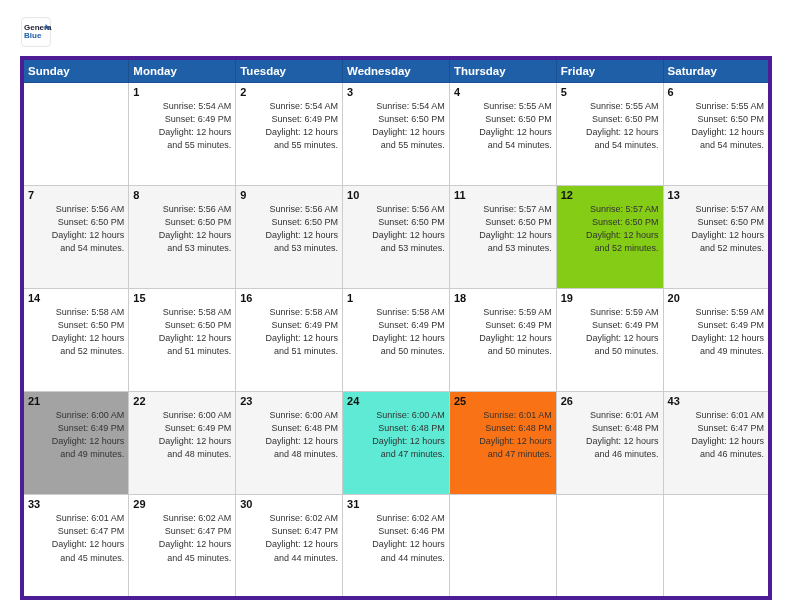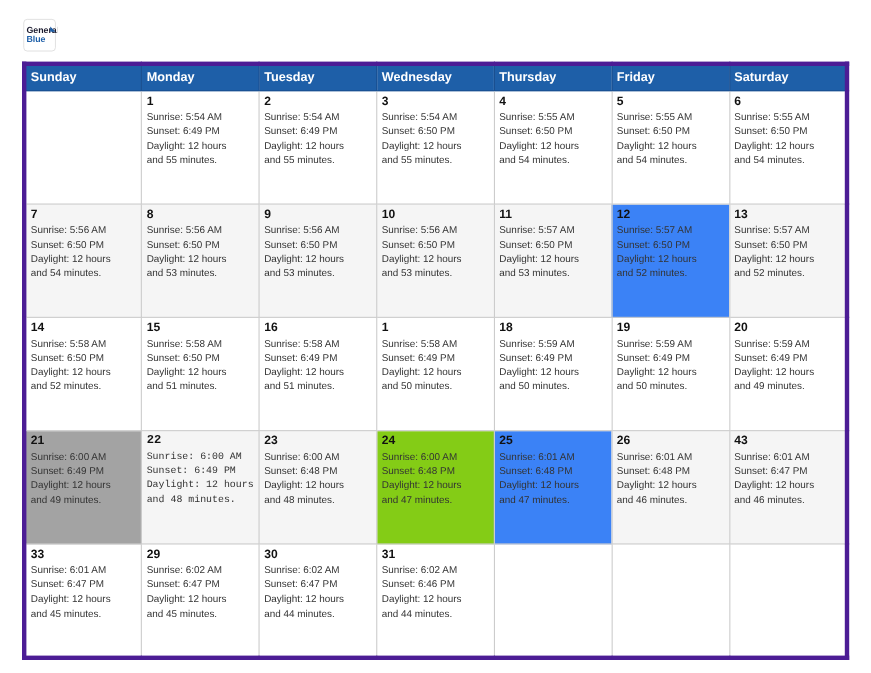--- a/index.html
+++ b/index.html
@@ -78,20 +78,21 @@
       font-size: 11px;
       font-weight: bold;
       color: #111;
       display: block;
       margin-bottom: 2px;
     }
     .day-info {
       font-size: 9px;
       color: #333;
       line-height: 1.45;
+      text-align: right;
     }
     .empty-cell {
       background: #f9f9f9;
     }
   </style>
 </head>
 <body>
 
 <div class="page">
   <div class="header">
@@ -163,21 +164,21 @@
             <div class="day-info">Sunrise: 5:56 AM<br>Sunset: 6:50 PM<br>Daylight: 12 hours<br>and 53 minutes.</div>
           </td>
           <td style="background: rgb(245, 245, 245);">
             <span class="day-num">10</span>
             <div class="day-info">Sunrise: 5:56 AM<br>Sunset: 6:50 PM<br>Daylight: 12 hours<br>and 53 minutes.</div>
           </td>
           <td style="background: rgb(245, 245, 245);">
             <span class="day-num">11</span>
             <div class="day-info">Sunrise: 5:57 AM<br>Sunset: 6:50 PM<br>Daylight: 12 hours<br>and 53 minutes.</div>
           </td>
-          <td style="background: #3b82f6;">
+          <td style="background: #84cc16;">
             <span class="day-num">12</span>
             <div class="day-info">Sunrise: 5:57 AM<br>Sunset: 6:50 PM<br>Daylight: 12 hours<br>and 52 minutes.</div>
           </td>
           <td style="background: rgb(245, 245, 245);">
             <span class="day-num">13</span>
             <div class="day-info">Sunrise: 5:57 AM<br>Sunset: 6:50 PM<br>Daylight: 12 hours<br>and 52 minutes.</div>
           </td>
         </tr>
         <tr class="week-row">
           <td>
@@ -207,33 +208,33 @@
           <td>
             <span class="day-num">20</span>
             <div class="day-info">Sunrise: 5:59 AM<br>Sunset: 6:49 PM<br>Daylight: 12 hours<br>and 49 minutes.</div>
           </td>
         </tr>
         <tr class="week-row" style="background: rgb(245, 245, 245);">
           <td style="background: #a3a3a3;">
             <span class="day-num">21</span>
             <div class="day-info">Sunrise: 6:00 AM<br>Sunset: 6:49 PM<br>Daylight: 12 hours<br>and 49 minutes.</div>
           </td>
-          <td style="background: rgb(245, 245, 245); font-family: Liberation Mono, monospace;">
+          <td style="background: rgb(245, 245, 245);">
             <span class="day-num">22</span>
             <div class="day-info">Sunrise: 6:00 AM<br>Sunset: 6:49 PM<br>Daylight: 12 hours<br>and 48 minutes.</div>
           </td>
           <td style="background: rgb(245, 245, 245);">
             <span class="day-num">23</span>
             <div class="day-info">Sunrise: 6:00 AM<br>Sunset: 6:48 PM<br>Daylight: 12 hours<br>and 48 minutes.</div>
           </td>
-          <td style="background: #84cc16;">
+          <td style="background: #5eead4;">
             <span class="day-num">24</span>
             <div class="day-info">Sunrise: 6:00 AM<br>Sunset: 6:48 PM<br>Daylight: 12 hours<br>and 47 minutes.</div>
           </td>
-          <td style="background: #3b82f6;">
+          <td style="background: #f97316;">
             <span class="day-num">25</span>
             <div class="day-info">Sunrise: 6:01 AM<br>Sunset: 6:48 PM<br>Daylight: 12 hours<br>and 47 minutes.</div>
           </td>
           <td style="background: rgb(245, 245, 245);">
             <span class="day-num">26</span>
             <div class="day-info">Sunrise: 6:01 AM<br>Sunset: 6:48 PM<br>Daylight: 12 hours<br>and 46 minutes.</div>
           </td>
           <td style="background: rgb(245, 245, 245);">
             <span class="day-num">43</span>
             <div class="day-info">Sunrise: 6:01 AM<br>Sunset: 6:47 PM<br>Daylight: 12 hours<br>and 46 minutes.</div>

